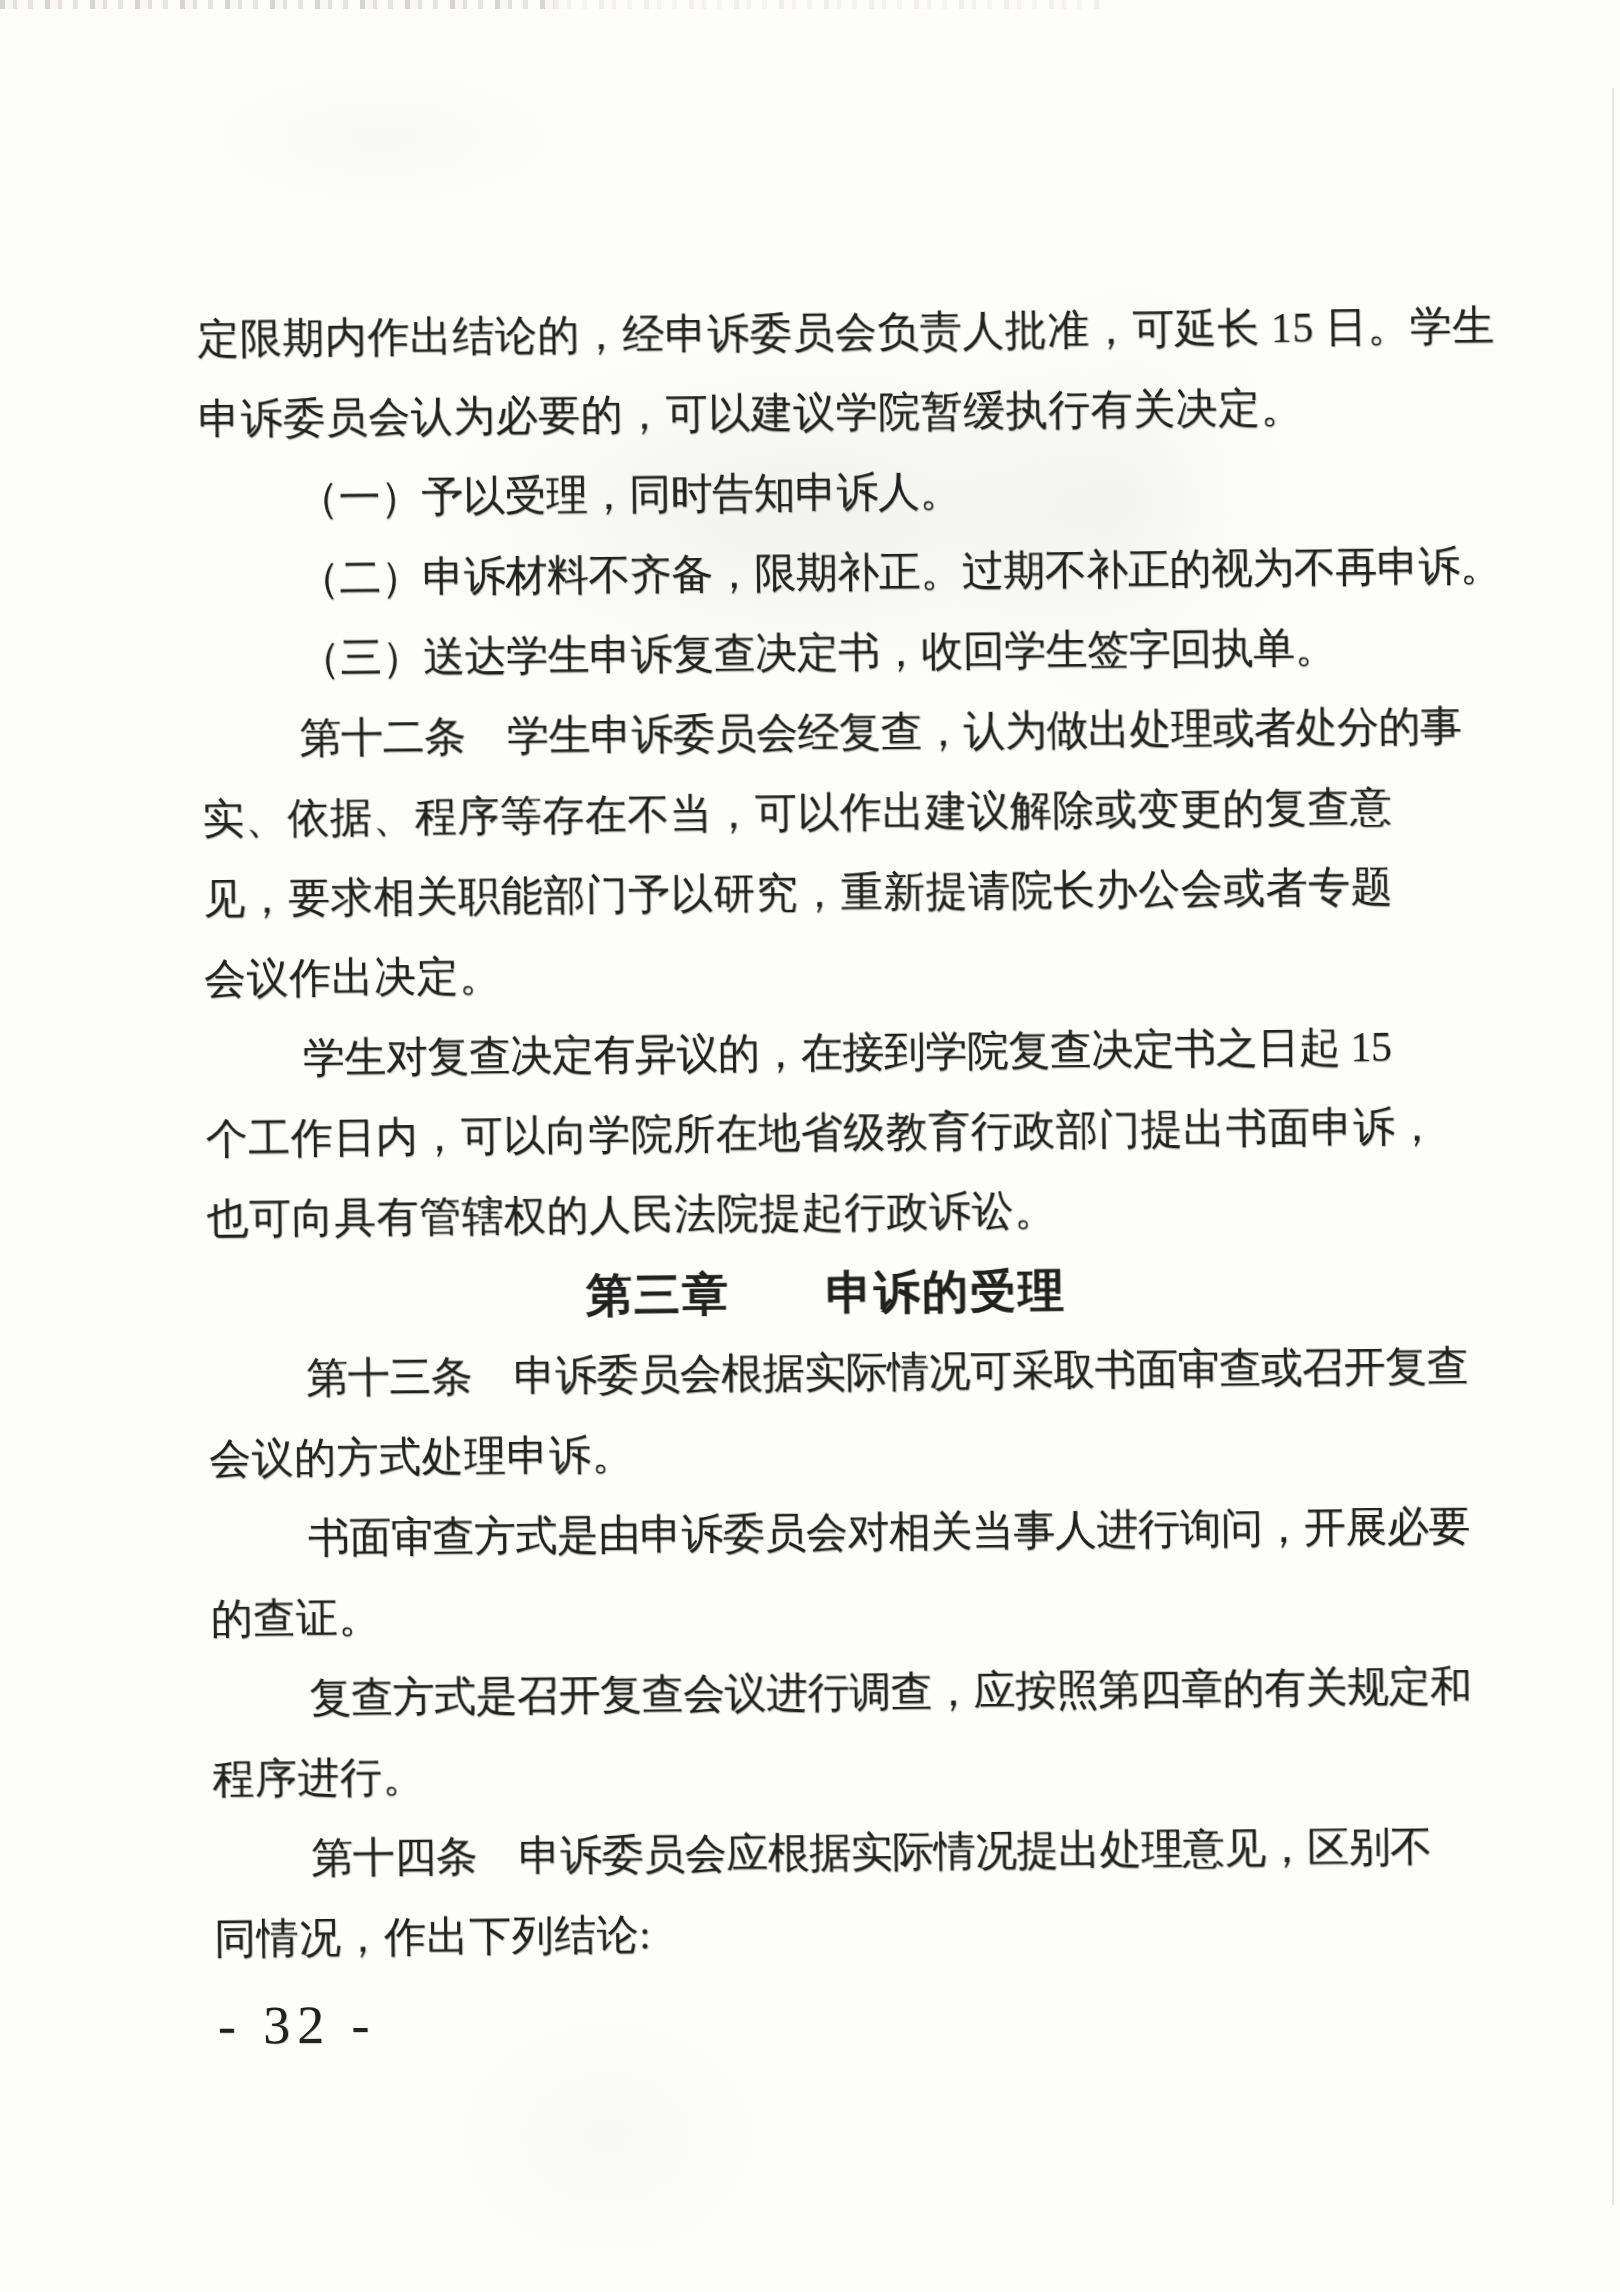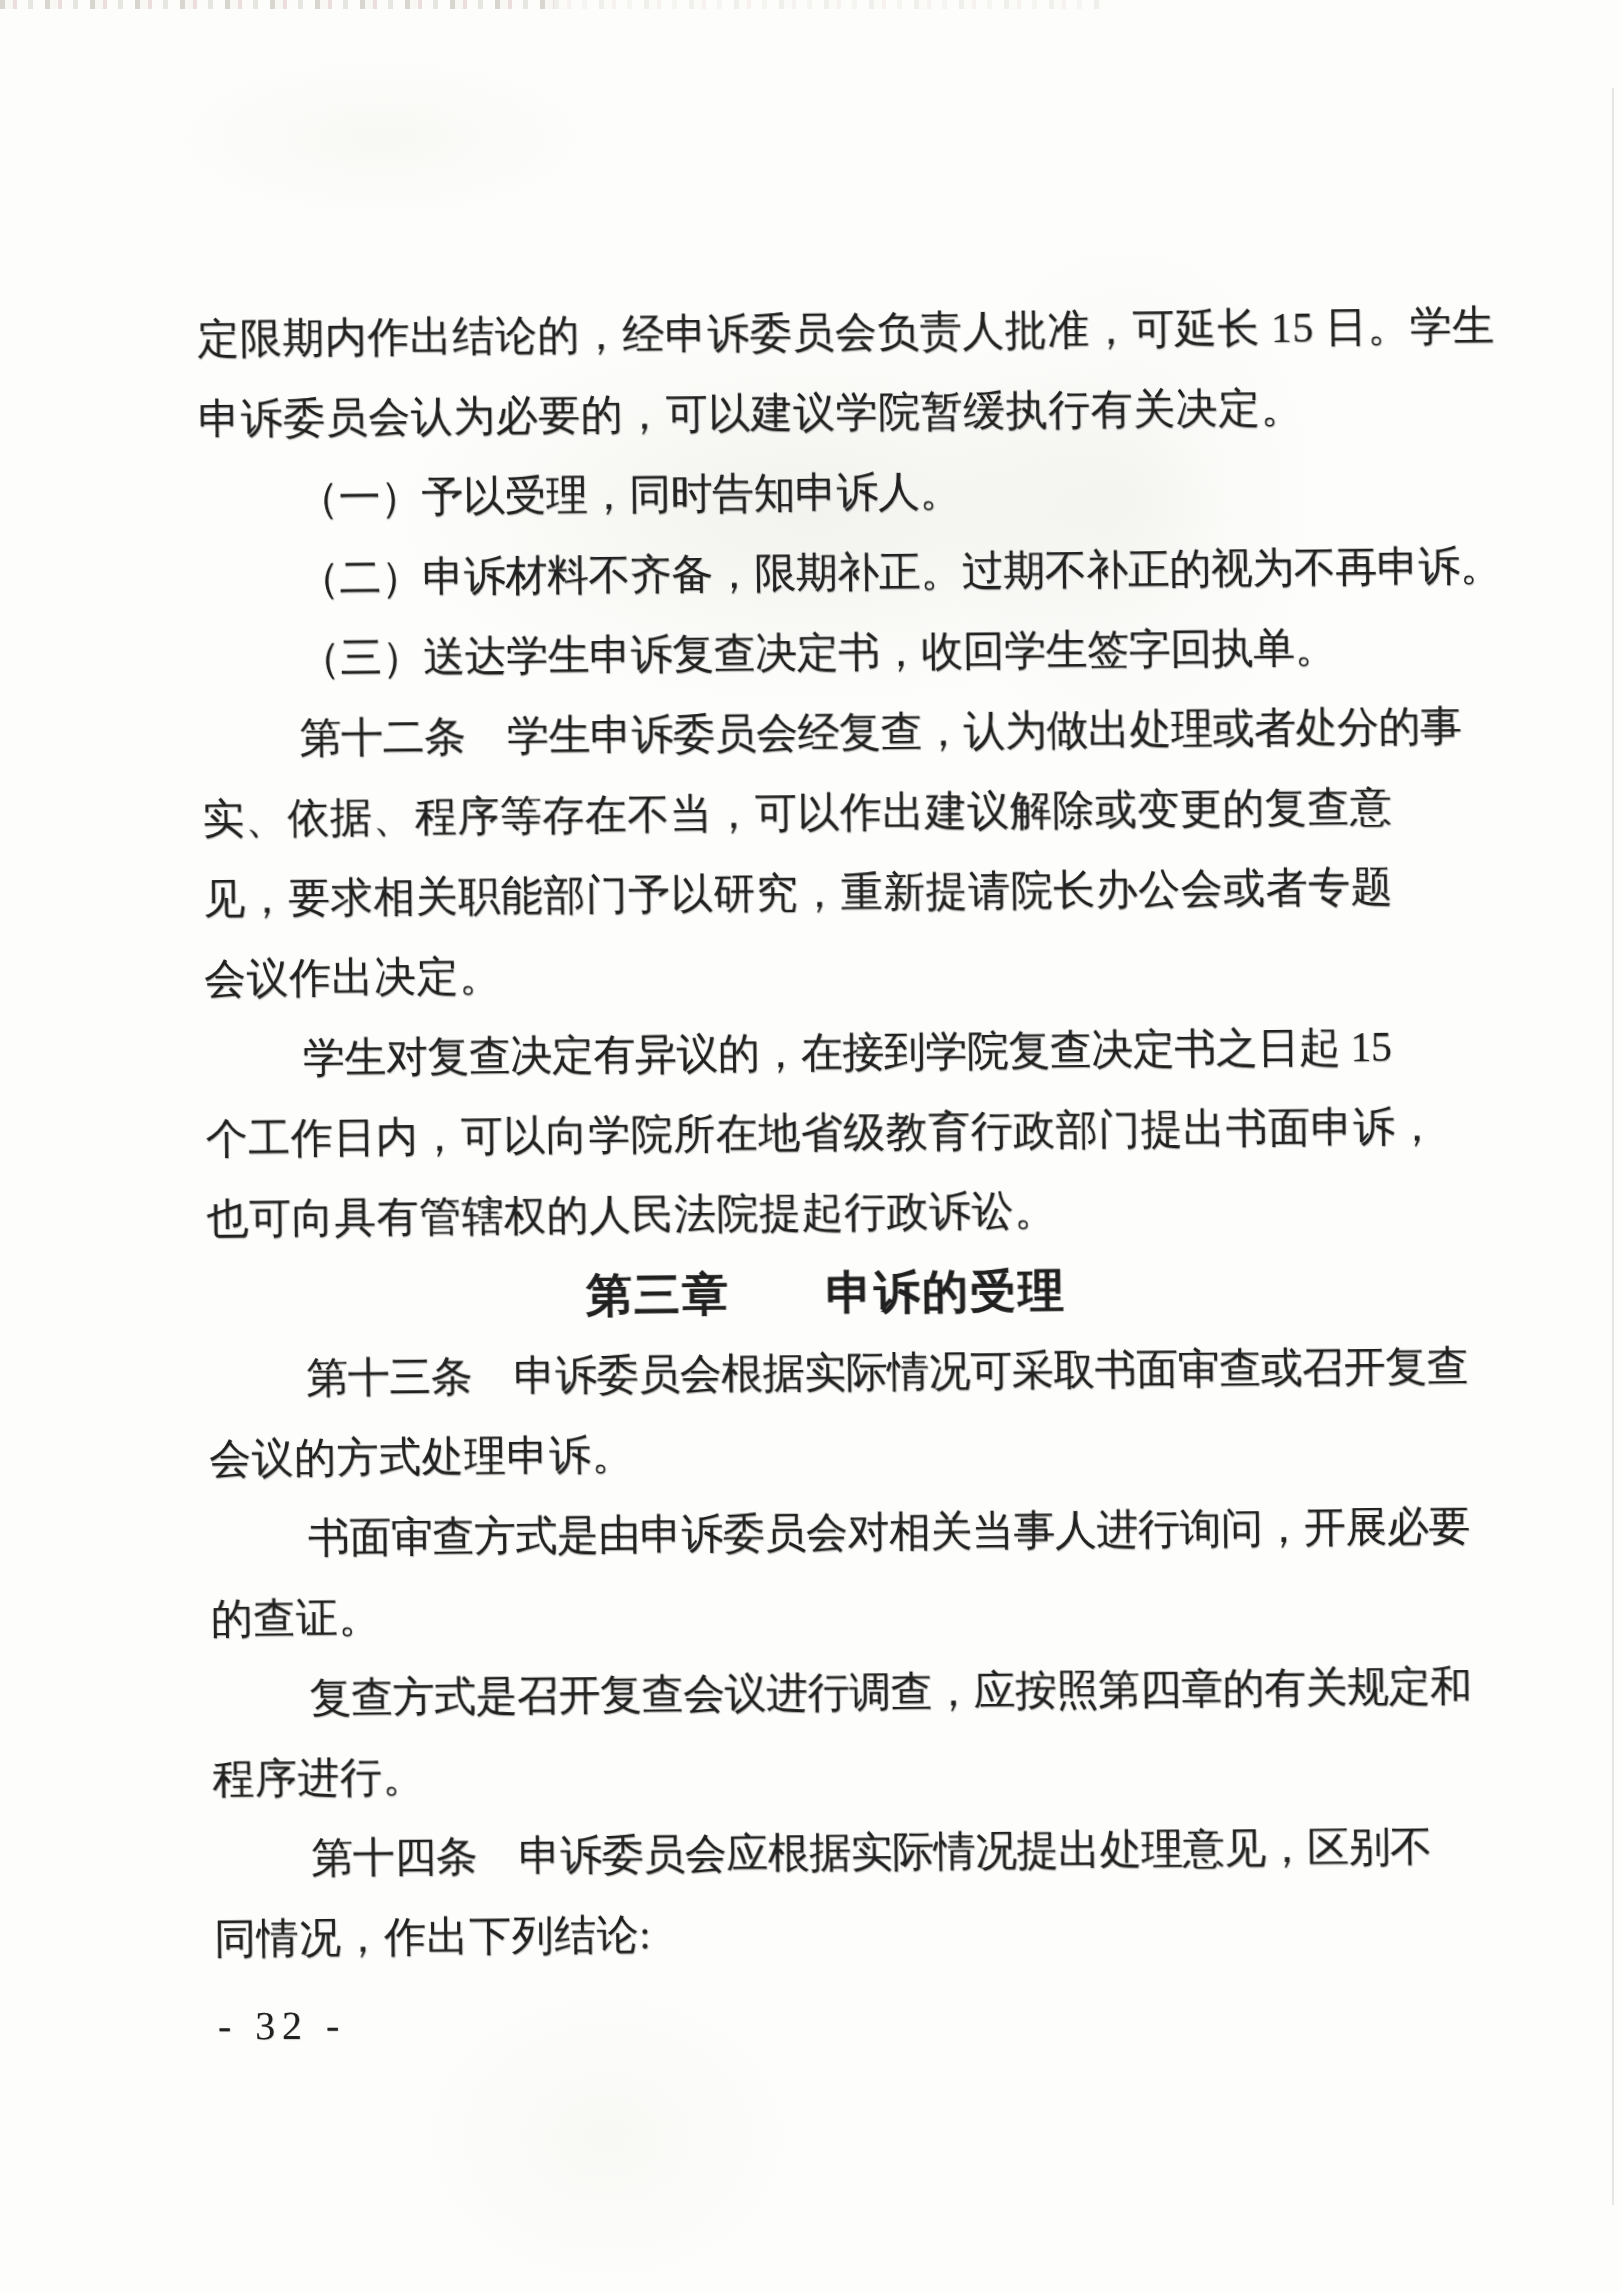--- a/index.html
+++ b/index.html
@@ -89,21 +89,21 @@
     letter-spacing: 2px;
     text-shadow: 0.4px 0.4px 0.8px rgba(25,25,25,0.45);
   }
   .page-number {
     position: absolute;
     left: 218px;
     top: 1996px;
     height: 59px;
     line-height: 59px;
     font-family: "Liberation Serif", "DejaVu Serif", serif;
-    font-size: 40px;
+    font-size: 54px;
     letter-spacing: 6.9px;
     color: var(--ink, #212121);
     transform: rotate(-0.3deg);
     text-shadow: 0.5px 0.5px 1px rgba(35,35,35,0.35);
   }
 </style>
 </head>
 <body>
 
 <div class="paper">

